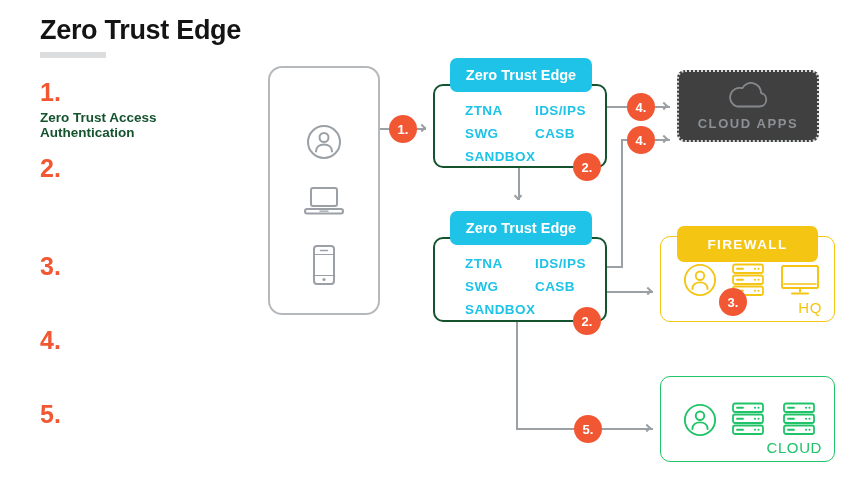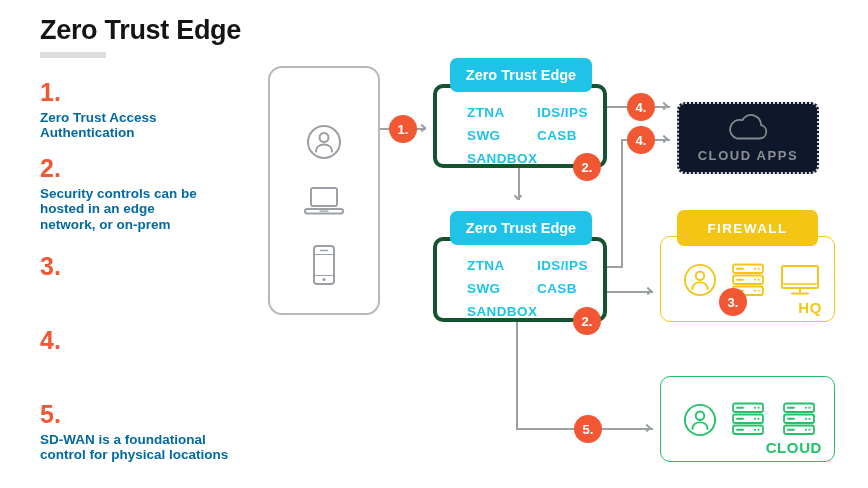--- a/index.html
+++ b/index.html
@@ -4,48 +4,48 @@
 <style>
   * { margin:0; padding:0; box-sizing:border-box; }
   body { background:#ffffff; font-family:"Liberation Sans", sans-serif; }
   .canvas { position:relative; width:868px; height:488px; background:#ffffff; overflow:hidden; }
 
   
   .main-title { position:absolute; left:40px; top:16px; font-size:27px; font-weight:800; color:#141414; letter-spacing:-0.3px; line-height:1.1; }
   .title-underline { position:absolute; left:40px; top:52px; width:66px; height:6px; background:#dcdddf; }
   .legend-item { position:absolute; left:40px; width:212px; }
   .legend-num { font-size:25px; font-weight:800; color:#F25733; line-height:1; margin-bottom:5px; }
-  .legend-text { font-size:13.5px; font-weight:700; color:#0369a1; line-height:1.14; white-space:pre-line; }
+  .legend-text { font-size:13.5px; font-weight:700; color:#14532d; line-height:1.14; white-space:pre-line; }
   .li-1{top:80px;} .li-2{top:156px;} .li-3{top:254px;} .li-4{top:328px;} .li-5{top:402px;}
 
   
   .rw-box { position:absolute; left:268px; top:66px; width:112px; height:249px; background:#fff; border:2px solid #b6b9bc; border-radius:14px; z-index:1; }
   .rw-title { padding-top:15px; text-align:center; font-size:14.5px; font-weight:600; color:#54595e; line-height:1.25; }
   .rw-icon { position:absolute; left:50%; transform:translateX(-50%); color:#9aa0a5; }
 
   
   .zte-tab { position:absolute; width:142px; background:#1FC3E8; border-radius:7px; color:#fff; font-weight:700; font-size:14.5px; display:flex; align-items:center; justify-content:center; z-index:2; }
-  .zte-body { position:absolute; left:433px; width:174px; background:#fff; border:4px solid #14532d; border-radius:10px; z-index:1; }
+  .zte-body { position:absolute; left:433px; width:174px; background:#fff; border:2px solid #14532d; border-radius:10px; z-index:1; }
   .svc { position:absolute; font-size:13.5px; font-weight:700; color:#1FC3E8; letter-spacing:0.4px; }
 
   
-  .cloud-box { position:absolute; left:677px; top:102px; width:142px; height:72px; background:#0f172a; border:2px dotted #d5d8da; border-radius:8px; z-index:1; }
+  .cloud-box { position:absolute; left:677px; top:70px; width:142px; height:72px; background:#404040; border:2px dotted #d5d8da; border-radius:8px; z-index:1; }
   .cloud-box svg { position:absolute; left:50%; top:8px; transform:translateX(-50%); color:#85898d; }
   .cloud-label { position:absolute; bottom:9px; width:100%; text-align:center; font-size:13px; font-weight:700; color:#8B9095; letter-spacing:1.6px; }
 
-  .dest-tab { position:absolute; width:141px; height:36px; border-radius:7px; color:#fff; font-weight:700; font-size:13.5px; letter-spacing:1.4px; display:flex; align-items:center; justify-content:center; z-index:2; }
+  .dest-tab { position:absolute; width:141px; height:36px; border-radius:7px; color:#fff; font-weight:700; font-size:13.5px; letter-spacing:1.4px; display:flex; align-items:center; justify-content:center; z-index:2;margin-top:16px; }
   .dest-body { position:absolute; left:660px; width:175px; height:86px; background:#fff; border-radius:10px; z-index:1; }
   .fw-tab { left:677px; top:210px; background:#F5C513; }
   .fw-body { top:236px; border:1.5px solid #F5C513; }
   .fw-body .dest-icon, .fw-loc { color:#F5C513; }
   .sw-tab { left:677px; top:350px; background:#20C368; }
   .sw-body { top:376px; border:1.5px solid #20C368; }
   .sw-body .dest-icon, .sw-loc { color:#20C368; }
   .dest-icon { position:absolute; }
-  .loc-label { position:absolute; right:12px; bottom:5px; font-weight:700; font-size:15px; letter-spacing:0.6px; }
+  .loc-label { position:absolute; right:12px; bottom:5px; font-weight:400; font-size:15px; letter-spacing:0.6px; }
 
   
   .hline { position:absolute; height:2px; background:#9BA0A4; z-index:0; }
   .vline { position:absolute; width:2px; background:#9BA0A4; z-index:0; }
   .chev { position:absolute; width:6px; height:6px; border-style:solid; border-color:#9BA0A4; border-width:2px 2px 0 0; z-index:0; }
   .chev.right { transform:rotate(45deg); }
   .chev.down { transform:rotate(135deg); }
 
   
   .badge { position:absolute; width:28px; height:28px; border-radius:50%; background:#F25733; color:#fff; font-weight:800; font-size:13px; display:flex; align-items:center; justify-content:center; z-index:5; }
@@ -58,34 +58,29 @@
   <div class="main-title">Zero Trust Edge</div>
   <div class="title-underline"></div>
 
   <div class="legend-item li-1">
     <div class="legend-num">1.</div>
     <div class="legend-text">Zero Trust Access
 Authentication</div>
   </div>
   <div class="legend-item li-2">
     <div class="legend-num">2.</div>
-    <div class="legend-text">Security controls can be
-hosted in an edge
-network, or on-prem</div>
   </div>
   <div class="legend-item li-3">
     <div class="legend-num">3.</div>
   </div>
   <div class="legend-item li-4">
     <div class="legend-num">4.</div>
   </div>
   <div class="legend-item li-5">
     <div class="legend-num">5.</div>
-    <div class="legend-text">SD-WAN is a foundational
-control for physical locations</div>
   </div>
 
   <div class="hline" style="left:380px; top:128px; width:46px;"></div>
   <div class="chev right" style="left:419px; top:125px;"></div>
 
   <div class="vline" style="left:518px; top:168px; height:32px;"></div>
   <div class="chev down" style="left:515px; top:193px;"></div>
 
   <div class="hline" style="left:607px; top:106px; width:63px;"></div>
   <div class="chev right" style="left:661px; top:103px;"></div>

